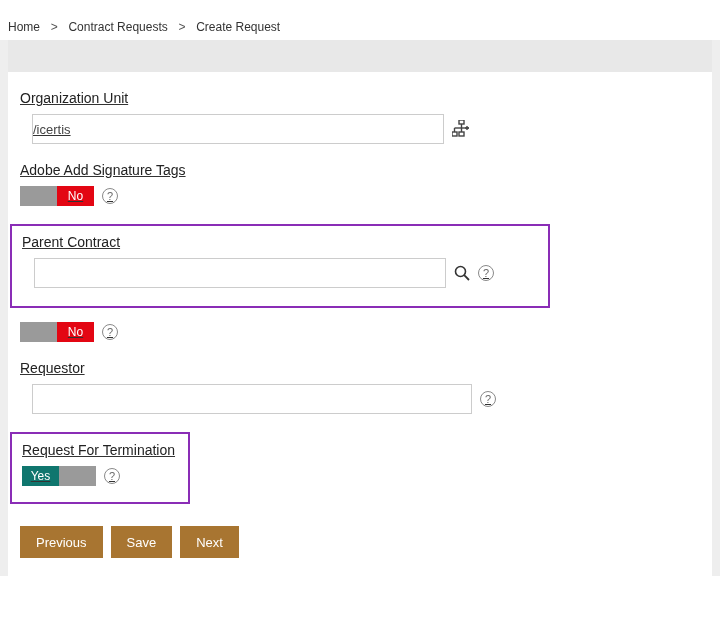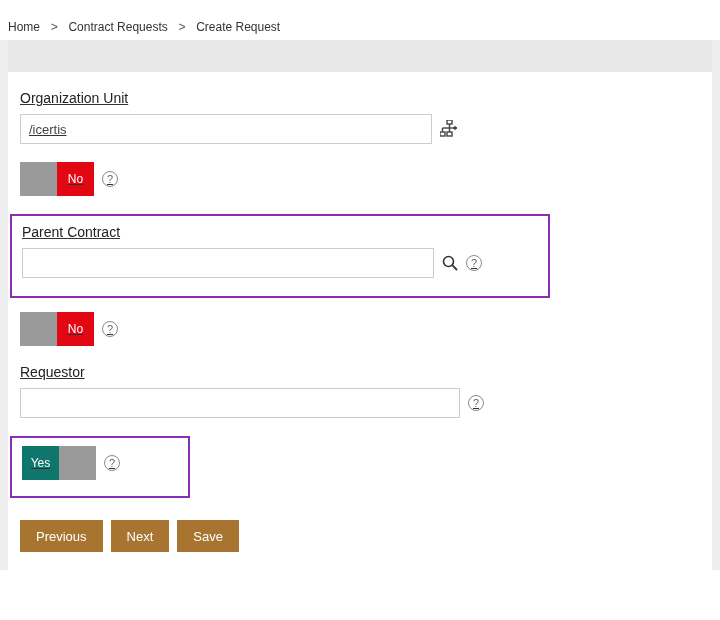--- a/index.html
+++ b/index.html
@@ -41,29 +41,30 @@
       display: block;
     }
     .row {
       display: flex;
       align-items: center;
       gap: 8px;
     }
     input[type="text"] {
       height: 30px;
       border: 1px solid #ccc;
-      padding: 4px 8px;
+      padding: 4px 0;
       font-size: 13px;
       color: #444;
+      margin-left: 12px;
     }
     .w-wide { width: 412px; }
     .w-wide2 { width: 440px; }
     .toggle {
       width: 74px;
-      height: 34px;
+      height: 20px;
       display: flex;
       font-size: 12px;
       color: #fff;
       cursor: pointer;
       user-select: none;
     }
     .toggle .half { flex: 1; display:flex; align-items:center; justify-content:center; }
     .toggle .grey { background:#9a9a9a; }
     .toggle .red  { background:#e30613; font-weight:500; }
     .toggle .green{ background:#0f766e; font-weight:500; }
@@ -139,20 +140,21 @@
               <line x1="2.5" y1="8" x2="2.5" y2="12" stroke="#444" stroke-width="1.4"></line>
               <line x1="9.5" y1="8" x2="9.5" y2="12" stroke="#444" stroke-width="1.4"></line>
               <line x1="15" y1="6" x2="15" y2="10" stroke="#444" stroke-width="1.4"></line>
               <line x1="13" y1="8" x2="17" y2="8" stroke="#444" stroke-width="1.4"></line>
             </svg>
           </span>
         </div>
       </div>
 
       <div class="field">
+        <label class="field-label">Adobe Add Signature Tags</label>
         <div class="row">
           <div class="toggle">
             <div class="half grey"></div>
             <div class="half red">No</div>
           </div>
           <span class="help">?</span>
         </div>
       </div>
 
       <div class="highlight-box" style="width:540px;">
@@ -184,31 +186,32 @@
       <div class="field">
         <label class="field-label">Requestor</label>
         <div class="row">
           <input type="text" class="w-wide2" value="" style="">
           <span class="help">?</span>
         </div>
       </div>
 
       <div class="highlight-box small">
         <div class="field" style="margin-bottom:4px;">
+          <label class="field-label">Request For Termination</label>
           <div class="row">
             <div class="toggle">
               <div class="half green">Yes</div>
               <div class="half grey"></div>
             </div>
             <span class="help">?</span>
           </div>
         </div>
       </div>
 
     </div>
 
     <div class="buttons">
       <button class="btn">Previous</button>
+      <button class="btn">Save</button>
       <button class="btn">Next</button>
-      <button class="btn">Save</button>
     </div>
   </div>
 </div>
 
 </body></html>

